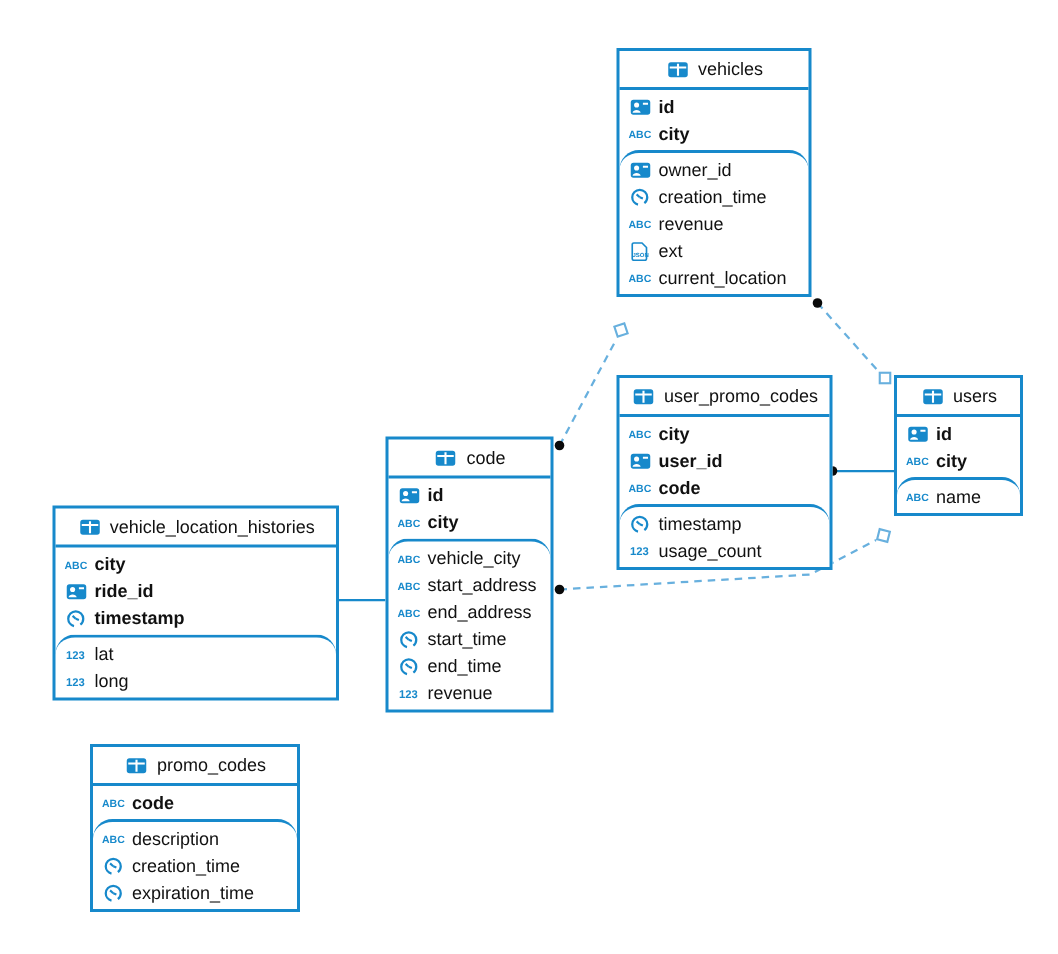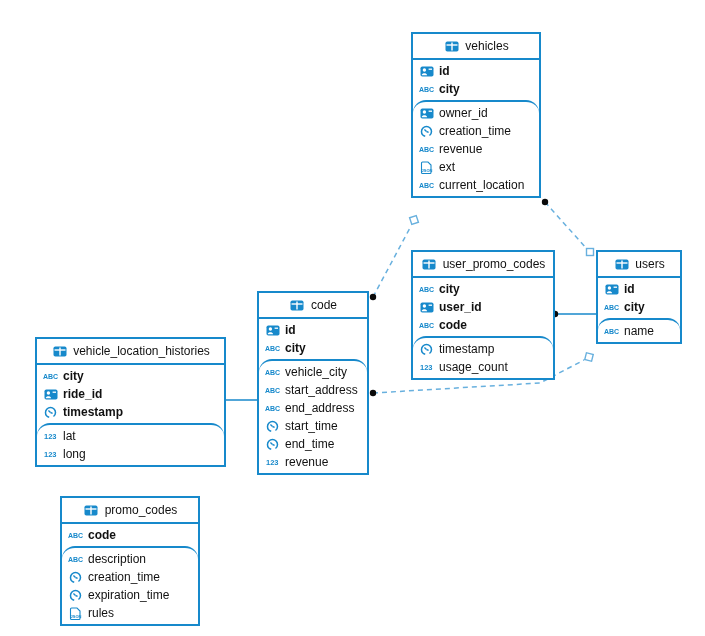--- a/index.html
+++ b/index.html
@@ -427,25 +427,16 @@
           <div class="row">
             <span class="icon">
               <svg width="13" height="13" viewBox="0 0 13 13">
                 <circle cx="6.5" cy="6.5" r="5" fill="none" stroke="#1789cb" stroke-width="1.5" stroke-dasharray="27 4.5" stroke-dashoffset="-9"></circle>
                 <line x1="6.5" y1="6.5" x2="4.4" y2="4.6" stroke="#1789cb" stroke-width="1.4"></line>
                 <line x1="6.5" y1="6.5" x2="8.6" y2="7.3" stroke="#1789cb" stroke-width="1.4"></line>
               </svg>
             </span>
             <span class="cname">expiration_time</span>
           </div>
-          <div class="row">
-            <span class="icon">
-              <svg width="13" height="13" viewBox="0 0 13 13">
-                <path d="M2.5 1 h5.5 l3 3 v7.5 a1 1 0 0 1 -1 1 h-7.5 a1 1 0 0 1 -1 -1 v-9.5 a1 1 0 0 1 1 -1 Z" fill="#fff" stroke="#1789cb" stroke-width="1.1"></path>
-                <text x="1.6" y="10.6" font-family="Liberation Sans, sans-serif" font-size="4" font-weight="700" fill="#1789cb">JSON</text>
-              </svg>
-            </span>
-            <span class="cname">rules</span>
-          </div>
         </div>
       </div>
     </div>
 </div>
 
 </body></html>

